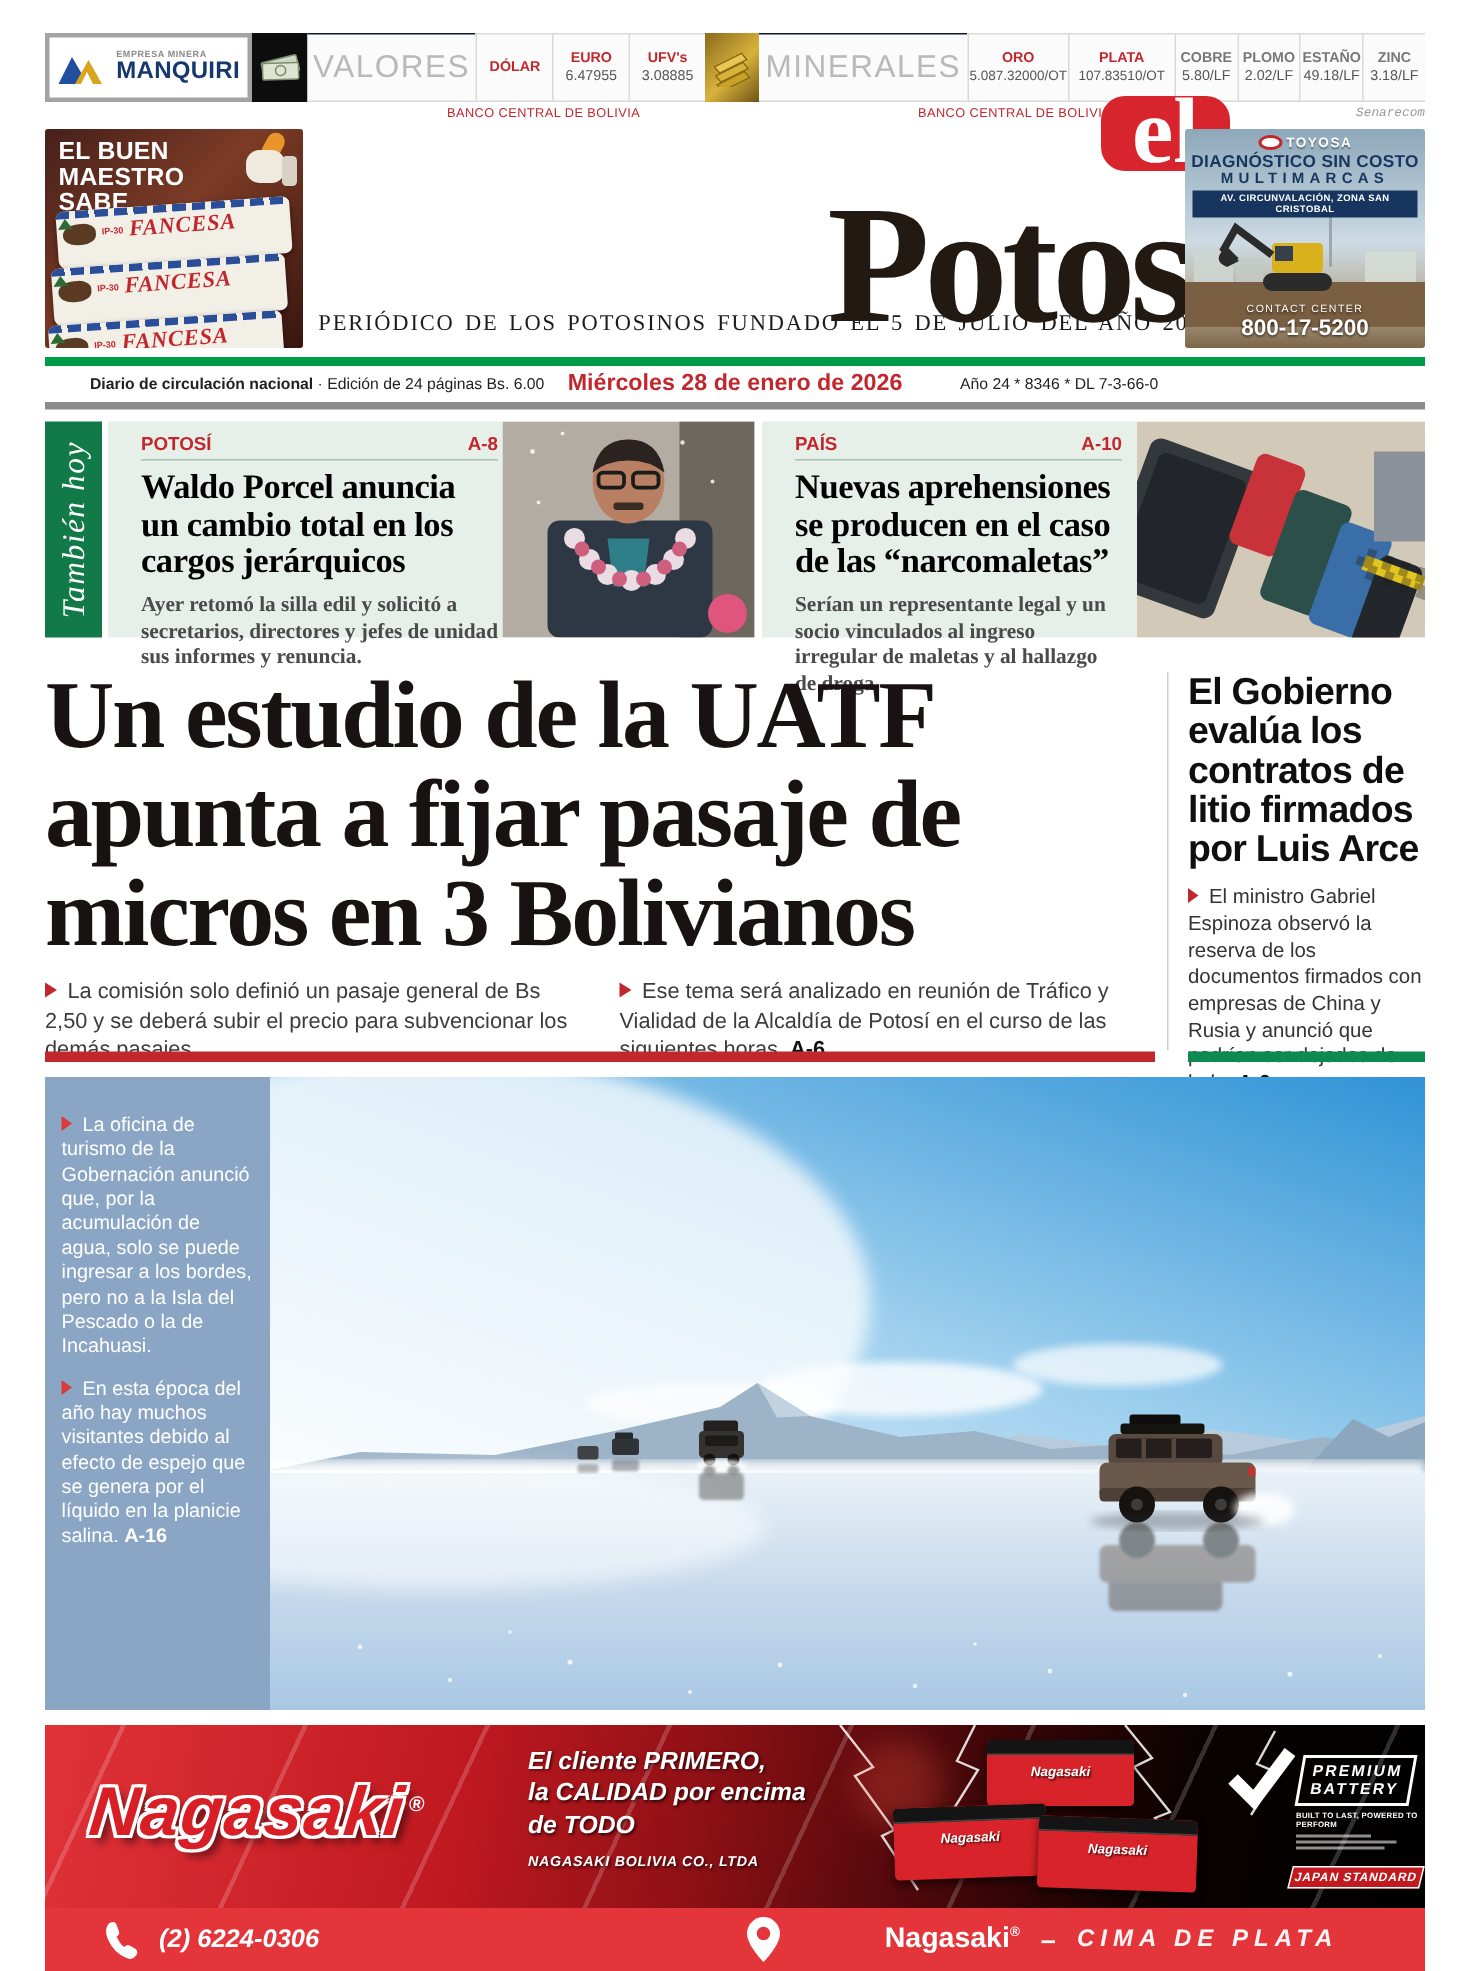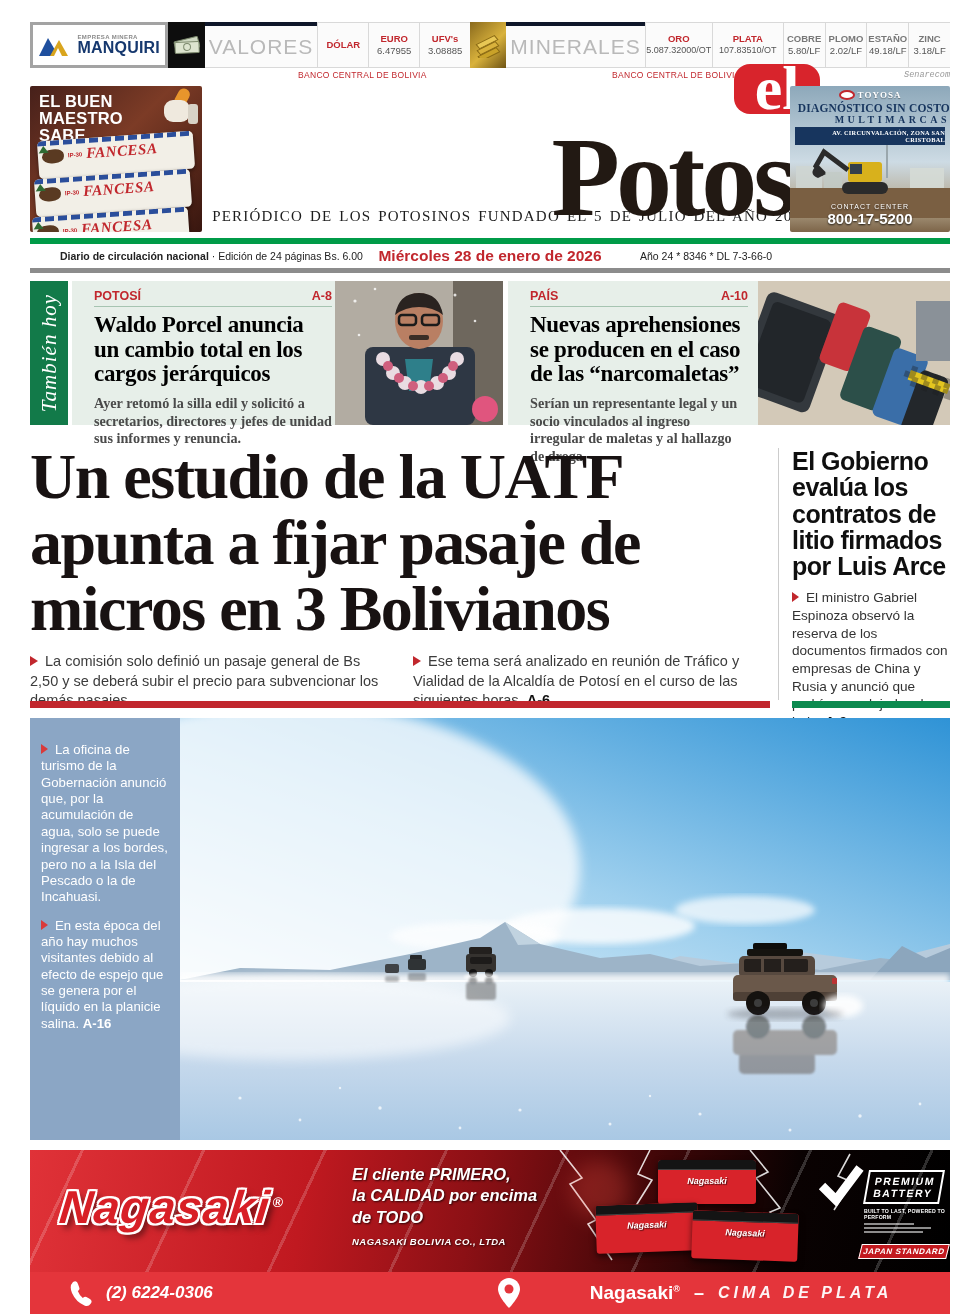--- a/index.html
+++ b/index.html
@@ -7,21 +7,21 @@
   body { width:980px; height:1314px; font-family:"Liberation Sans",sans-serif; position:relative; overflow:hidden; }
 
   
   .topstrip { position:absolute; top:22px; left:30px; width:920px; height:46px; display:flex; align-items:stretch; }
   .manquiri { width:152px; background:#fff; border:3px solid #a3a3a3; display:flex; align-items:center; justify-content:center; gap:5px; }
   .manquiri .mtxt { line-height:1; }
   .manquiri .mtag { font-size:6px; color:#8a8a8a; letter-spacing:.4px; font-weight:bold; }
   .manquiri .mname { font-size:16px; font-weight:bold; color:#16386e; letter-spacing:.2px; }
   .icon-box { width:40px; background:#0d0d0d; display:flex; align-items:center; justify-content:center; }
   .gold-box { background:linear-gradient(135deg,#8a6a1d,#d9b23c 55%,#6e5314); }
-  .mkt-label { display:flex; align-items:center; justify-content:center; font-size:21px; color:#b9b9b9; letter-spacing:1px; padding:0 4px; background:#fbfbfb; border-top:4px solid #0f172a; border-bottom:1px solid #d9d9d9; }
+  .mkt-label { display:flex; align-items:center; justify-content:center; font-size:21px; color:#b9b9b9; letter-spacing:1px; padding:0 4px; background:#fbfbfb; border-top:1px solid #0f172a; border-bottom:1px solid #d9d9d9; }
   .mcell { border-left:1px solid #d9d9d9; border-top:1px solid #d9d9d9; border-bottom:1px solid #d9d9d9; background:#fbfbfb; display:flex; flex-direction:column; align-items:center; justify-content:center; line-height:1.25; }
   .mcell .nm { font-size:9.5px; font-weight:bold; color:#c1272d; }
   .mcell .nm.gray { color:#777; }
   .mcell .vl { font-size:9.5px; color:#555; }
   .w56{width:56px;} .w74{width:74px;} .w78{width:78px;} .w46{width:46px;}
   .source-row { position:absolute; top:70px; left:30px; width:920px; height:12px; font-size:8.5px; }
   .source-row .src { position:absolute; color:#c1272d; letter-spacing:.3px; }
   .source-row .sen { position:absolute; right:0; color:#999; font-style:italic;font-family:Liberation Mono, monospace; }
 
   
@@ -37,21 +37,21 @@
   .bag .fbrand { font-family:"Liberation Serif",serif; font-style:italic; font-weight:bold; font-size:15px; color:#c1272d; letter-spacing:.5px; }
   .glove { position:absolute; right:2px; top:0; }
   .logo-center { position:absolute; left:172px; top:0; width:618px; height:146px; text-align:center; }
   .logo-row { display:flex; align-items:flex-end; justify-content:center; gap:10px; height:116px;flex-direction:column; }
   .el-box { width:86px; height:86px; background:#d8242c; border-radius:16px; display:flex; align-items:center; justify-content:center; margin-bottom:8px; }
   .el-box span { font-family:"Liberation Serif",serif; font-weight:bold; color:#fff; font-size:62px; line-height:.8; }
   .logo-name { font-family:"Liberation Serif",serif; font-weight:bold; font-size:112px; color:#221913; letter-spacing:-4px; line-height:.82; position:relative; }
   .logo-name::after { content:""; position:absolute; right:4px; top:0px; width:24px; height:18px; background:#d8242c; clip-path:polygon(0 100%,100% 0,60% 100%); }
   .logo-tagline { font-family:"Liberation Serif",serif; font-size:15px; color:#1c1c1c; letter-spacing:1.2px; word-spacing:2px; margin-top:6px; }
   .ad-toyosa { position:absolute; right:0; top:0; width:160px; height:146px; background:linear-gradient(#8da8ba,#cddbe4 52%,#b4a68c 82%,#7d6549); overflow:hidden; border-radius:2px; }
-  .toyosa-top { position:relative; text-align:right; padding-top:4px; z-index:3;font-family:Liberation Serif, serif; }
+  .toyosa-top { position:relative; text-align:center; padding-top:4px; z-index:3; }
   .toyosa-brandrow { display:flex; align-items:center; justify-content:center; gap:3px; }
   .toyosa-oval { width:16px; height:10px; border:2px solid #c1272d; border-radius:50%; background:#fff; }
   .toyosa-brand { font-size:9px; font-weight:bold; color:#fff; letter-spacing:1px; text-shadow:0 1px 1px rgba(0,0,0,.4); }
   .toyosa-l1 { font-size:11.5px; font-weight:bold; color:#17355e; margin-top:2px; letter-spacing:.2px; }
   .toyosa-l2 { font-size:10px; font-weight:bold; color:#17355e; letter-spacing:3.5px; }
   .toyosa-l3 { margin:2px auto 0; width:150px; background:#17355e; color:#fff; font-size:6.3px; font-weight:bold; padding:2px 0; letter-spacing:.3px; }
   .toyosa-contact { position:absolute; bottom:5px; width:100%; text-align:center; z-index:3; color:#fff; }
   .toyosa-contact .cc { font-size:7px; letter-spacing:1px; text-shadow:0 1px 2px rgba(0,0,0,.7); }
   .toyosa-contact .ph { font-size:15px; font-weight:bold; text-shadow:0 1px 2px rgba(0,0,0,.8); }
 

